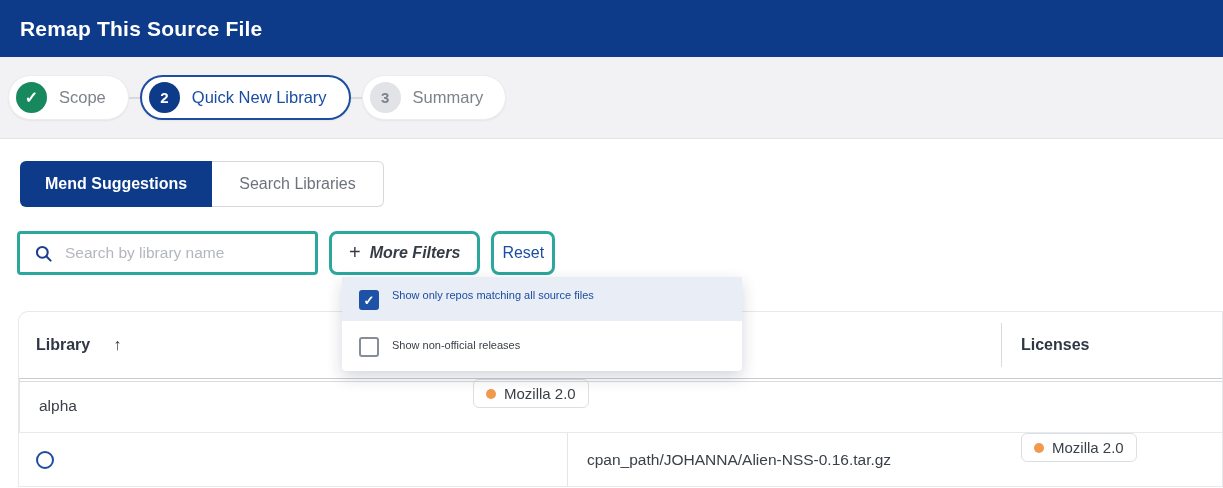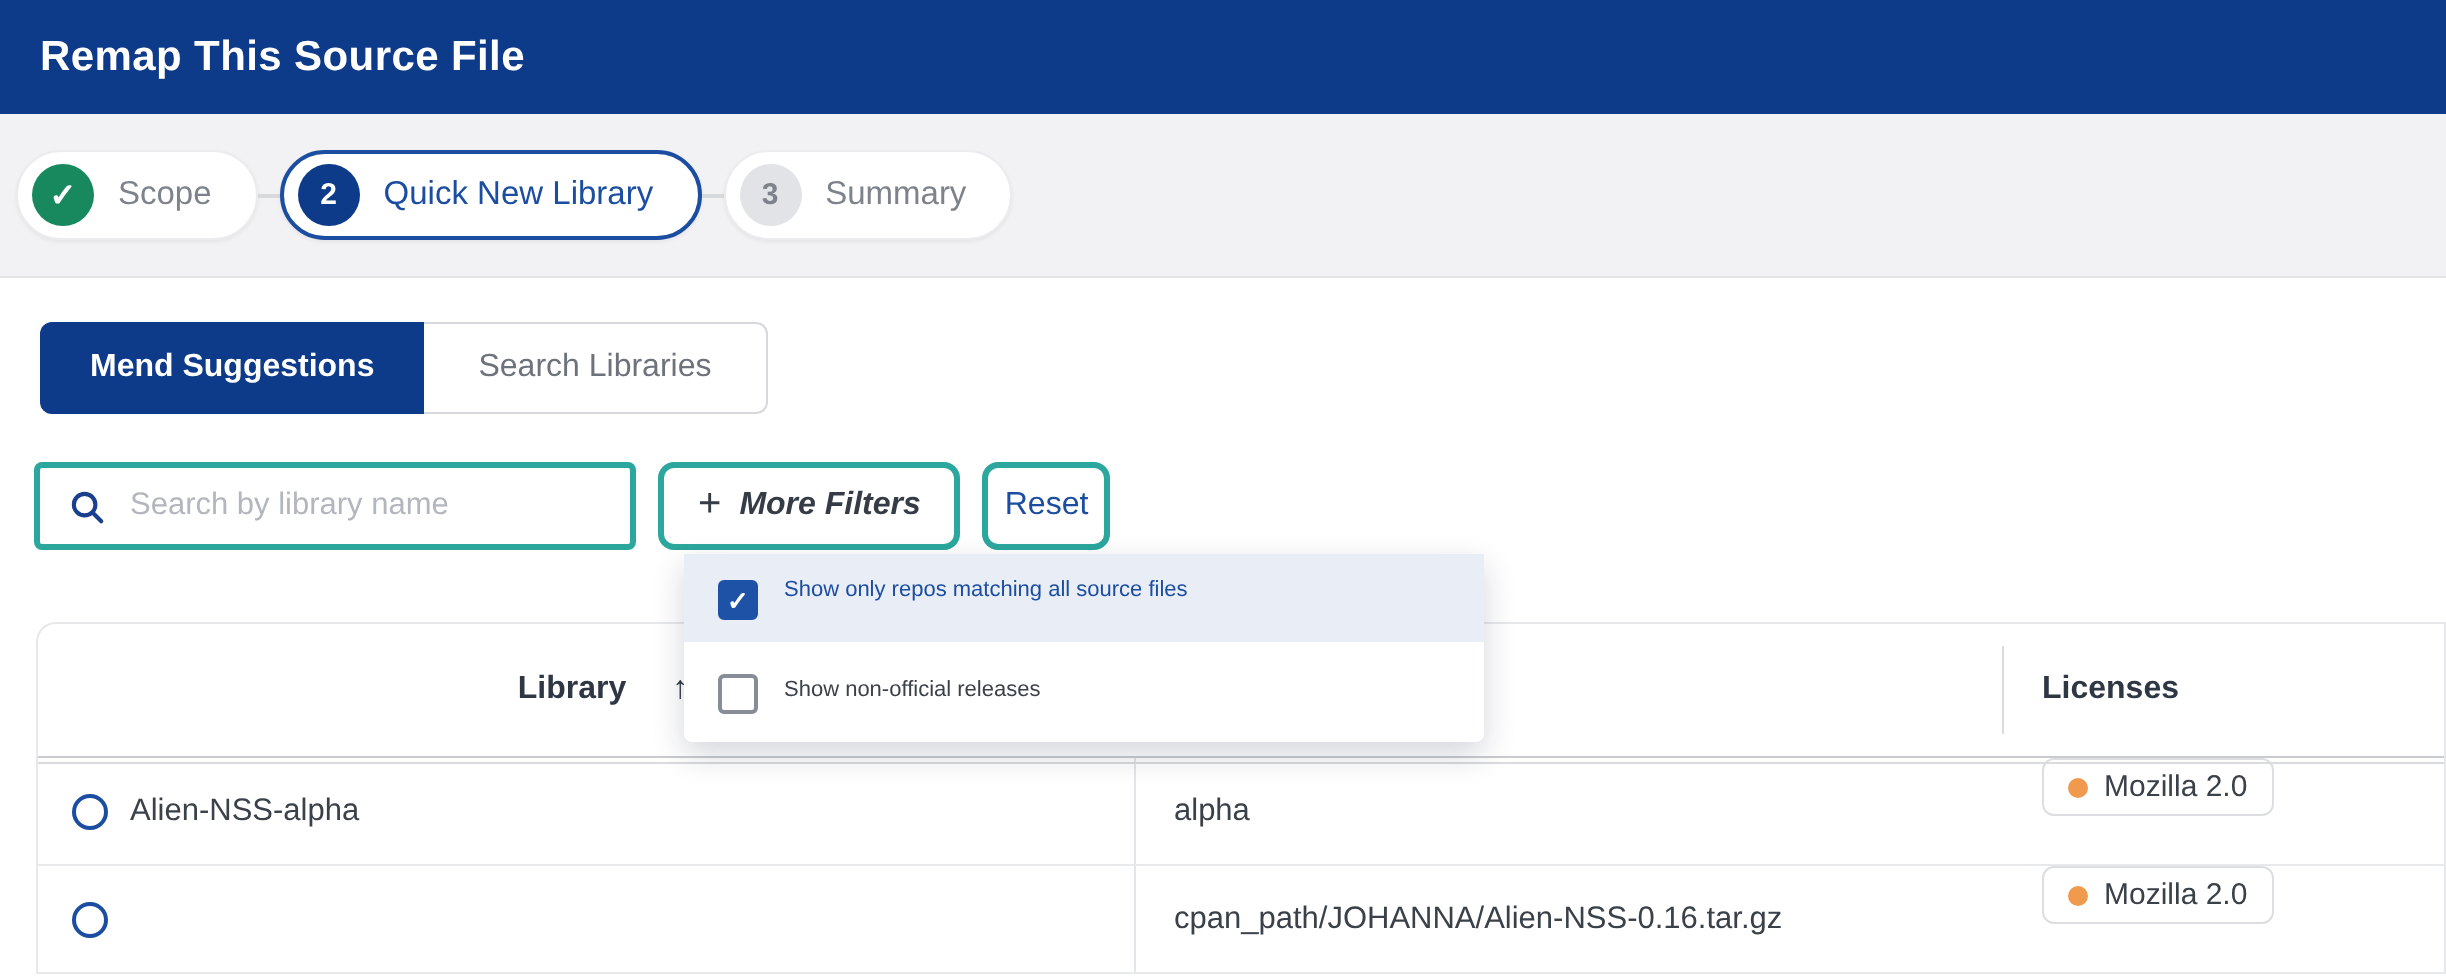--- a/index.html
+++ b/index.html
@@ -71,21 +71,21 @@
   .dd-text.blue { color:#1b4da1; }
   .dd-text.dark { color:#3b4149; }
 
   
   .table { margin:36px 0 0 18px; width:1205px; border:1px solid #e7e8ea; border-bottom:none;
            border-radius:10px 0 0 0; }
   .thead { height:67px; display:flex; align-items:center; position:relative;
            border-bottom:1px solid #c9cbcf; }
   .thead::after { content:""; position:absolute; left:0; right:0; bottom:-4px; height:1px;
                   background:#dadbde; }
-  .th-library { width:548px; padding-left:17px; display:flex; align-items:center; gap:23px;justify-content:center; }
+  .th-library { width:548px; padding-left:17px; display:flex; align-items:center; gap:23px; }
   .th-version { width:434px; }
   .th-licenses { flex:1; display:flex; align-items:center; height:100%; }
   .th-sep { width:1px; height:44px; background:#d9dbde; margin-right:19px; }
   .th-text { font-size:16px; font-weight:700; color:#2f3744; }
   .sort-arrow { font-size:16px; color:#2f3744; }
   .trow { height:54px; display:flex; align-items:stretch; border-bottom:1px solid #e8e9eb; }
   .td-library { width:548px; padding-left:17px; display:flex; align-items:center; gap:11px; }
   .radio { width:18px; height:18px; border-radius:50%; border:2px solid #1b4da1; background:#fff;
            flex:0 0 auto; }
   .td-text { font-size:15.5px; color:#3b4149; }
@@ -174,24 +174,20 @@
       <span class="sort-arrow">↑</span>
     </div>
     <div class="th-version"></div>
     <div class="th-licenses">
       <span class="th-sep"></span>
       <span class="th-text">Licenses</span>
     </div>
   </div>
 
   <div class="trow">
-    <div class="td-library">
-      <span class="radio"></span>
-      <span class="td-text">Alien-NSS-alpha</span>
-    </div>
     <div class="td-version">
       <span class="td-text">alpha</span>
     </div>
     <div class="td-licenses">
       <span class="license-badge">
         <span class="license-dot"></span>
         <span class="license-text">Mozilla 2.0</span>
       </span>
     </div>
   </div>

